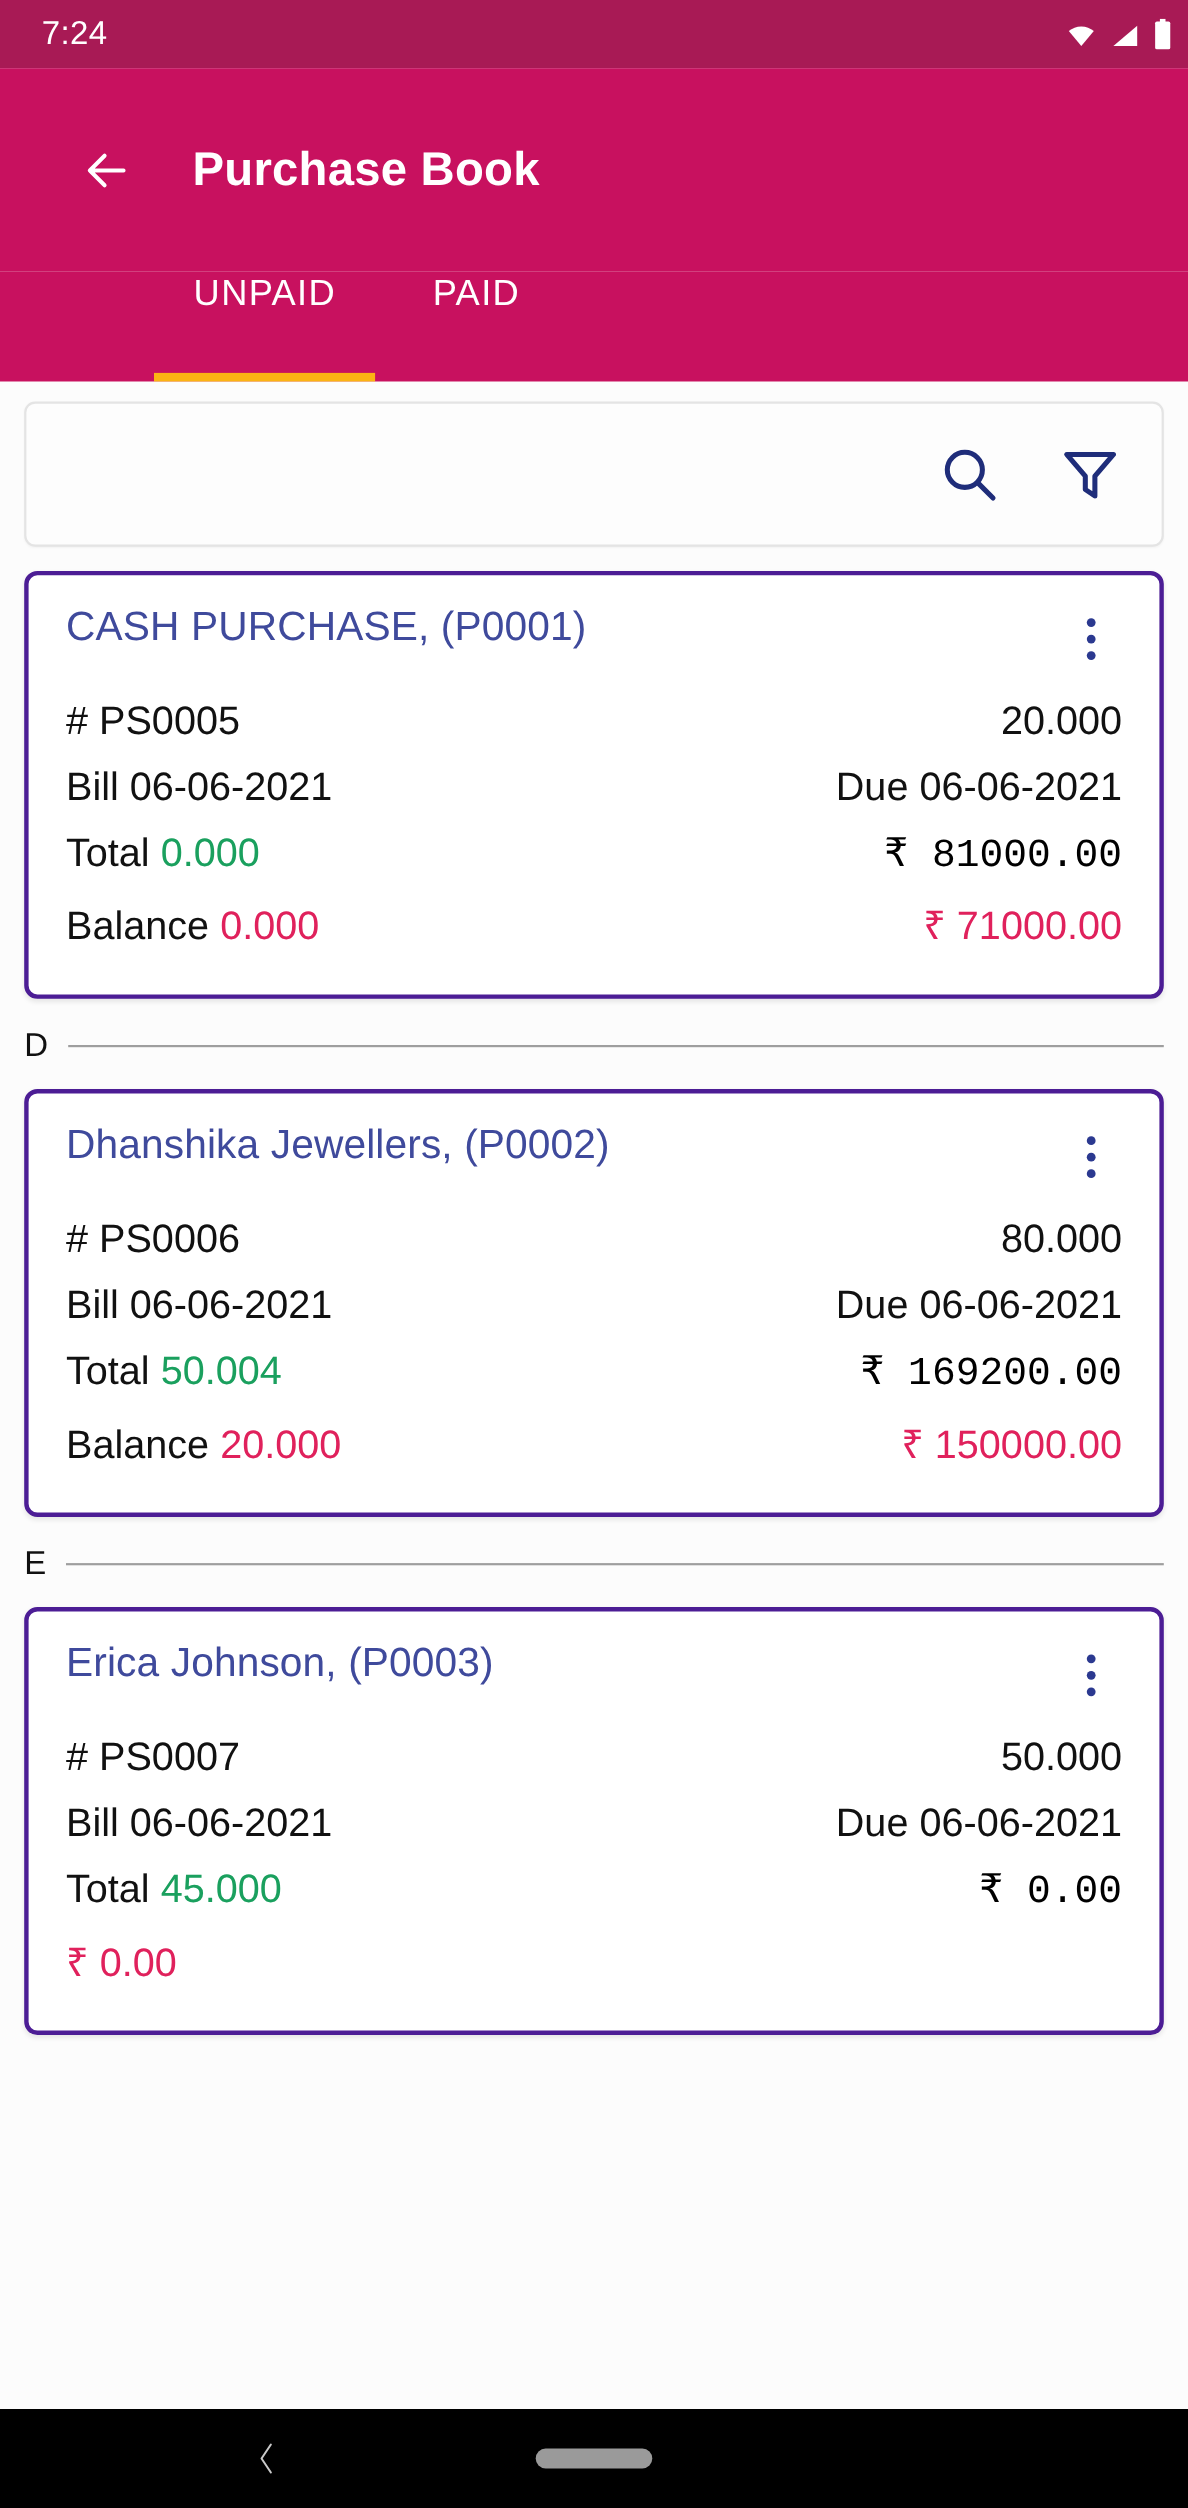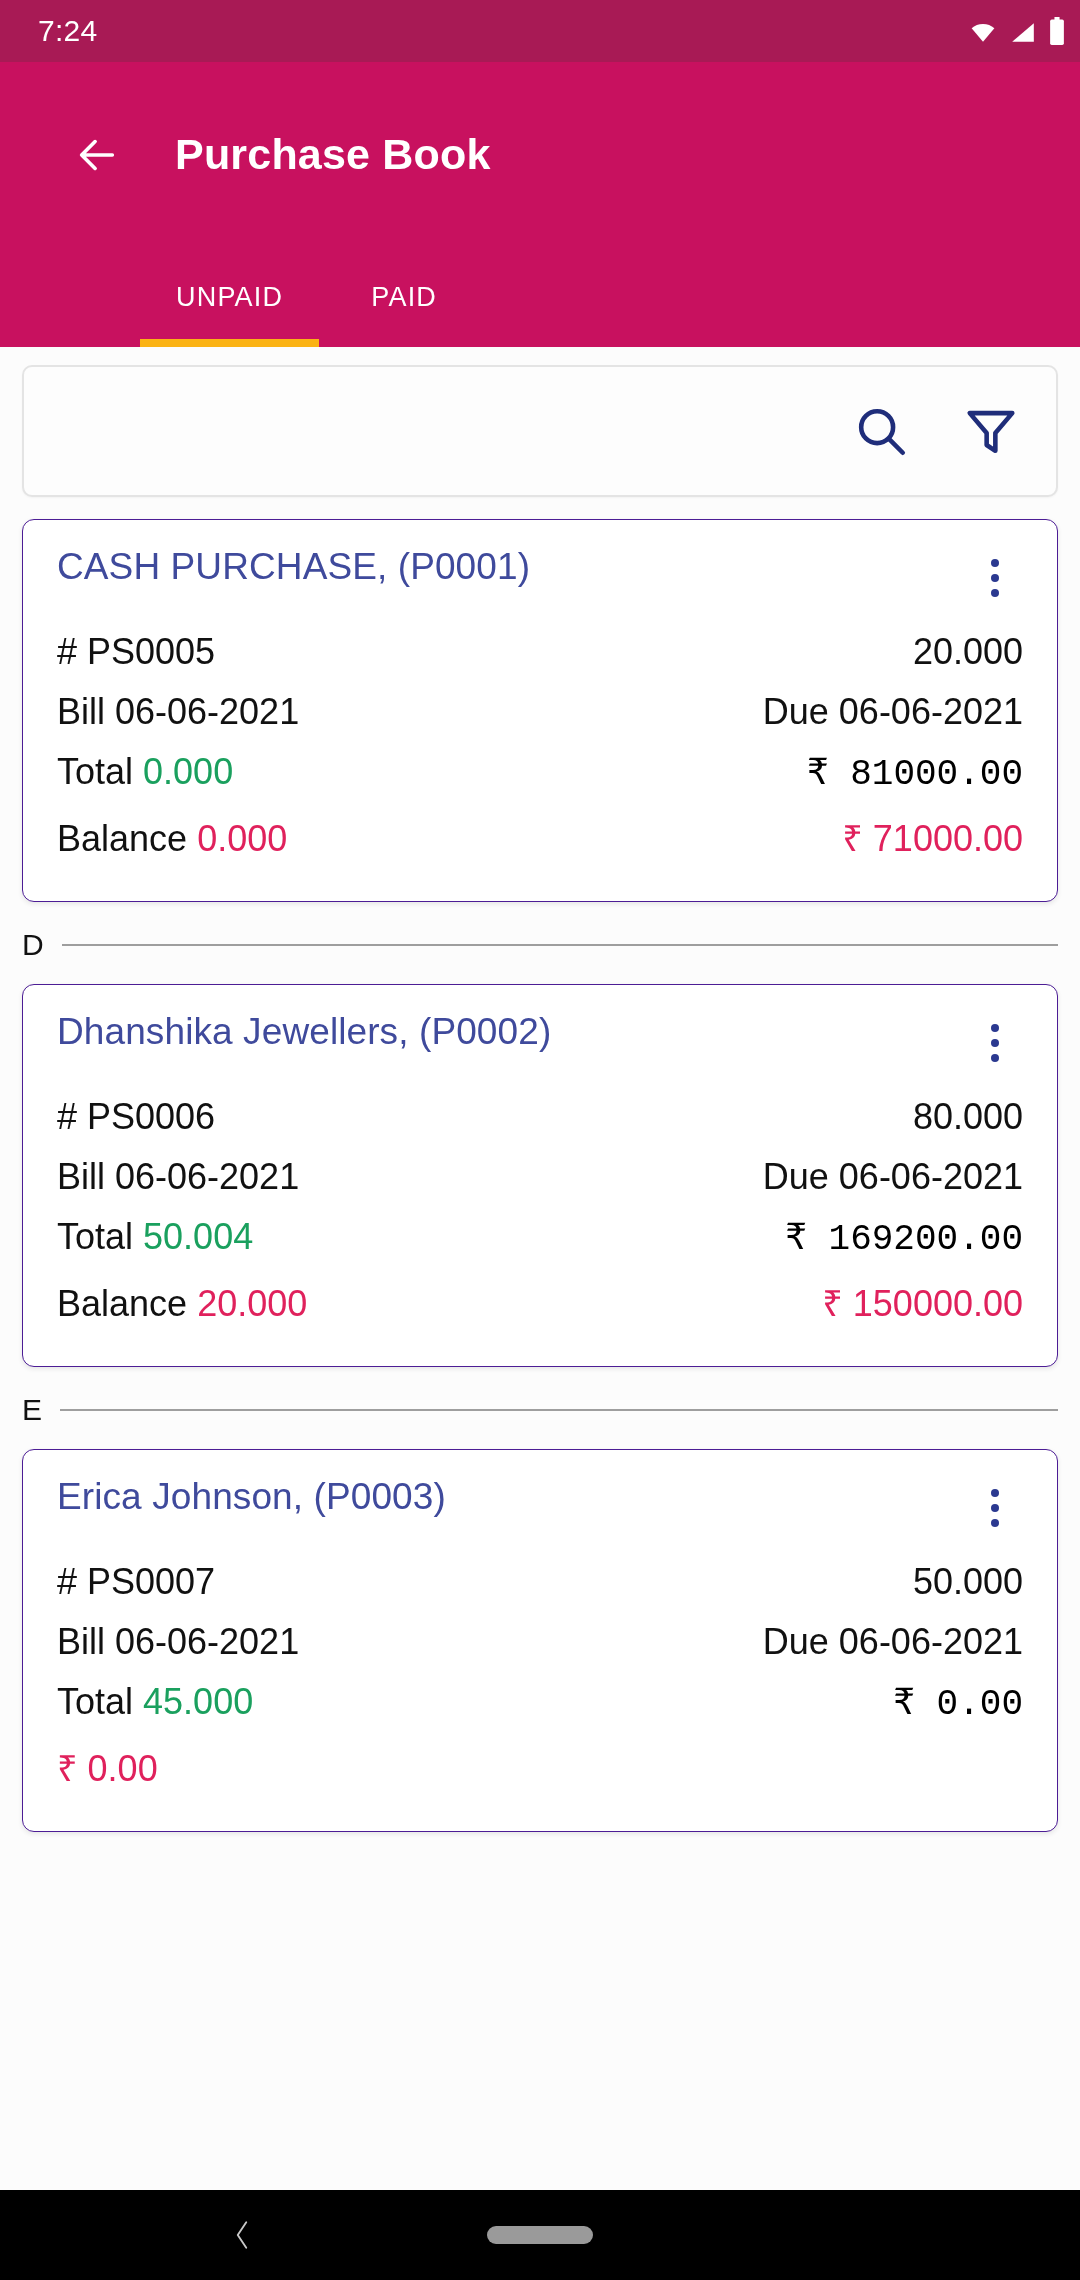--- a/index.html
+++ b/index.html
@@ -50,24 +50,24 @@
   
   .tabbar{
     background:#c8115f;
     height:100px;
     display:flex;
     align-items:stretch;
     padding-left:132px;
   }
   .tab{
     position:relative;
-    display:flex; align-items:center; justify-content:center;
+    display:flex; align-items:flex-start; justify-content:center;
     padding:0 44px;
     color:#ffffff;
-    font-size:27px;
+    font-size:33px;
     letter-spacing:1.2px;
   }
   .tab.active::after{
     content:"";
     position:absolute;
     left:8px; right:8px; bottom:0;
     height:8px;
     background:#fbb314;
   }
   .tab.inactive{ color:#ffffff; }
@@ -94,21 +94,21 @@
     gap:52px;
     box-shadow:0 1px 2px rgba(0,0,0,.04);
   }
   .searchbar svg{ display:block; }
 
   
   .card{
     margin:22px 22px 0 22px;
     background:#ffffff;
     border-radius:12px;
-    border:1px solid #4c1d95;
+    border:4px solid #4c1d95;
     box-shadow:0 2px 5px rgba(0,0,0,.09);
     padding:26px 34px 30px 34px;
   }
   .card-head{
     display:flex; align-items:flex-start;
     margin-bottom:16px;
   }
   .party{
     color:#3f4a9c;
     font-size:37px;

